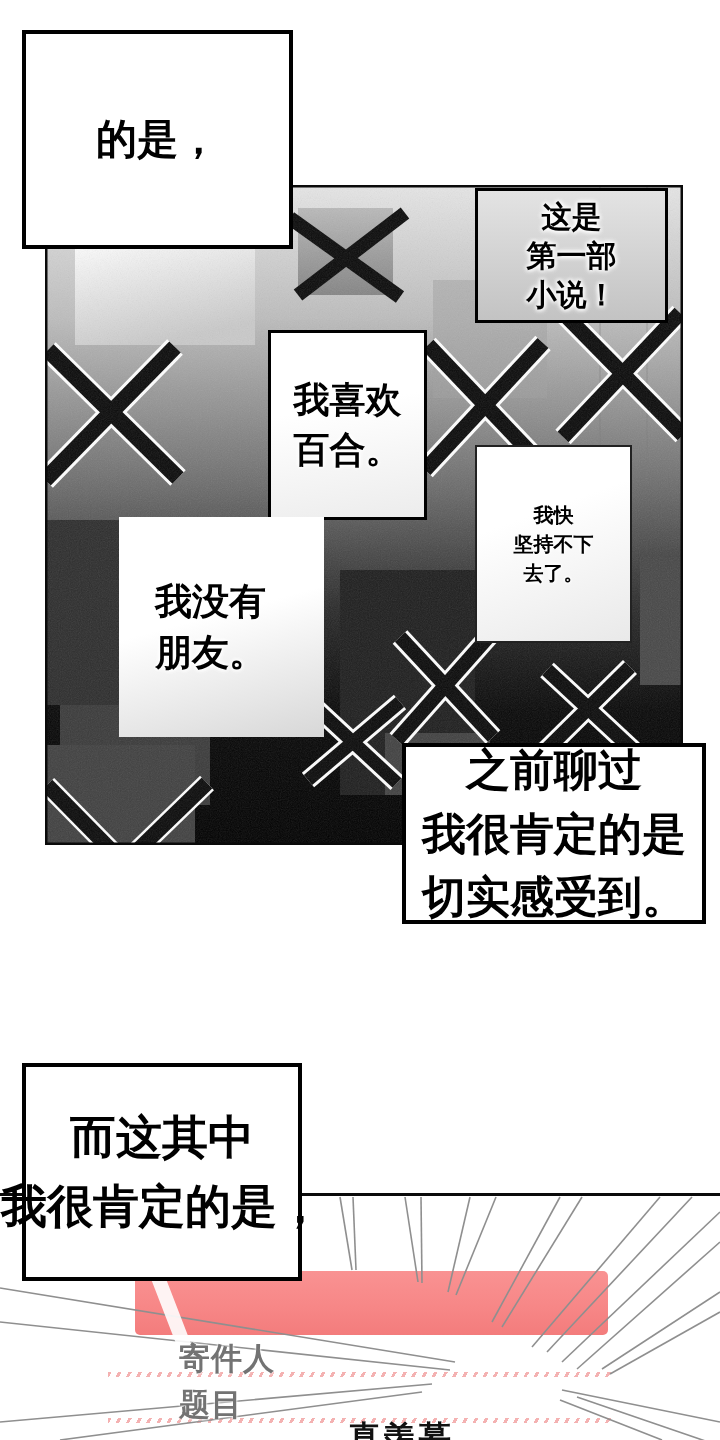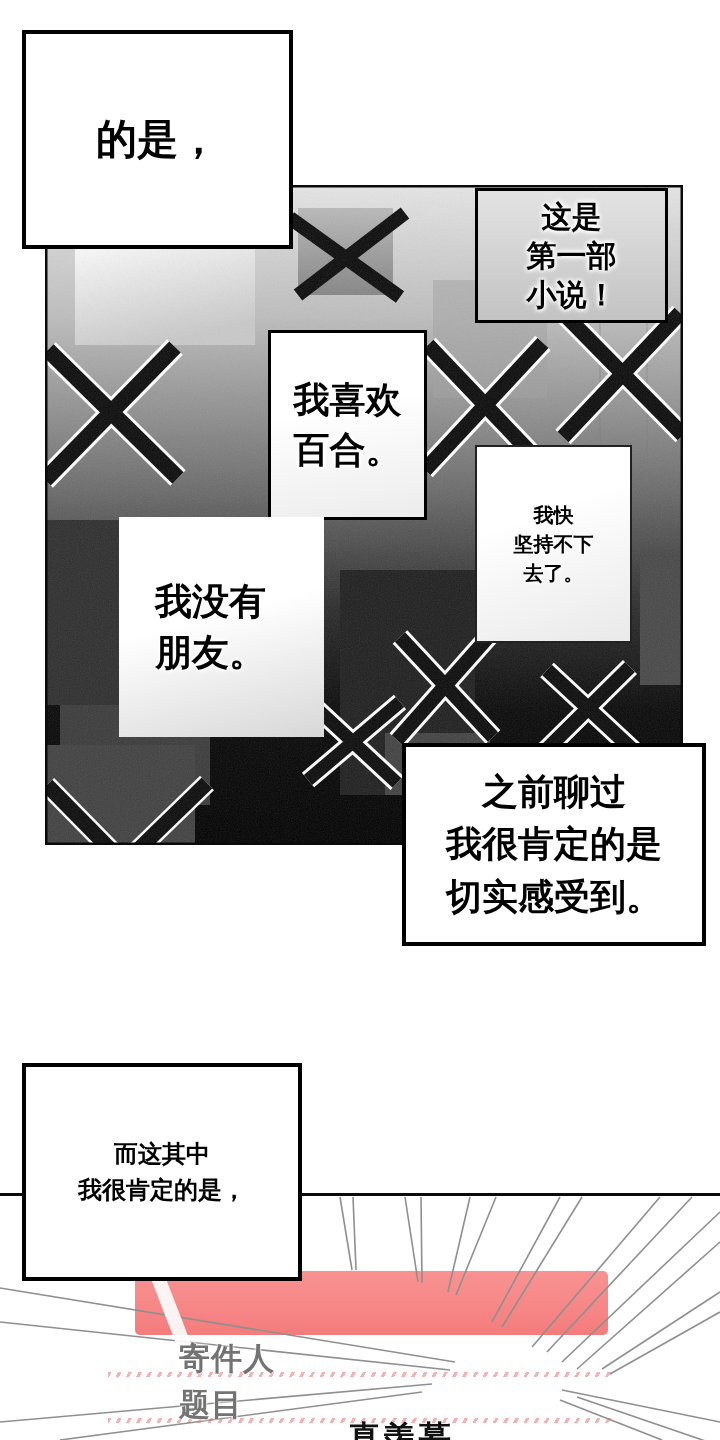--- a/index.html
+++ b/index.html
@@ -22,22 +22,22 @@
   .bubble-intro  {left:22px; top:30px;  width:271px;height:219px;font-size:41px;}
   .bubble-novel  {left:475px;top:188px; width:193px;height:135px;font-size:30px;
                   border-width:3px;background:linear-gradient(180deg,#e3e3e3,#c3c3c3);line-height:1.3;}
   .bubble-yuri   {left:268px;top:296px; width:159px;height:190px;font-size:36px;
                   border-width:3px;background:linear-gradient(170deg,#ffffff 40%,#ececec);margin-top:34px;}
   .bubble-giveup {left:475px;top:445px; width:157px;height:198px;font-size:20px;
                   border:2px solid #222;background:linear-gradient(160deg,#ffffff 35%,#e9e9e9);line-height:1.45;}
   .paper-friends {left:119px;top:517px; width:205px;height:220px;font-size:37px;
                   border:none;background:linear-gradient(165deg,#ffffff 45%,#e6e6e6 80%,#d7d7d7);
                   align-items:flex-start;padding-left:36px;text-align:left;justify-content:center;}
-  .bubble-felt   {left:402px;top:743px; width:304px;height:203px;font-size:36px;line-height:1.45;}
-  .bubble-sure   {left:22px; top:1063px;width:280px;height:218px;font-size:24px;line-height:1.5;z-index:7;}
+  .bubble-felt   {left:402px;top:743px; width:304px;height:181px;font-size:44px;line-height:1.45;}
+  .bubble-sure   {left:22px; top:1063px;width:280px;height:218px;font-size:46px;line-height:1.5;z-index:7;}
 
   
   .divider-line{position:absolute;left:0;top:1193px;width:720px;height:3px;background:#0a0a0a;z-index:1;}
   .dm-banner{
     position:absolute;left:135px;top:1271px;width:473px;height:64px;border-radius:5px;
     background:linear-gradient(180deg,#f99292 0%,#f78787 55%,#f37c7c 100%);z-index:2;
   }
   .dm-title{
     position:absolute;left:178px;top:1278px;z-index:6;font-size:38px;font-weight:bold;color:#fff;
     letter-spacing:4px;

